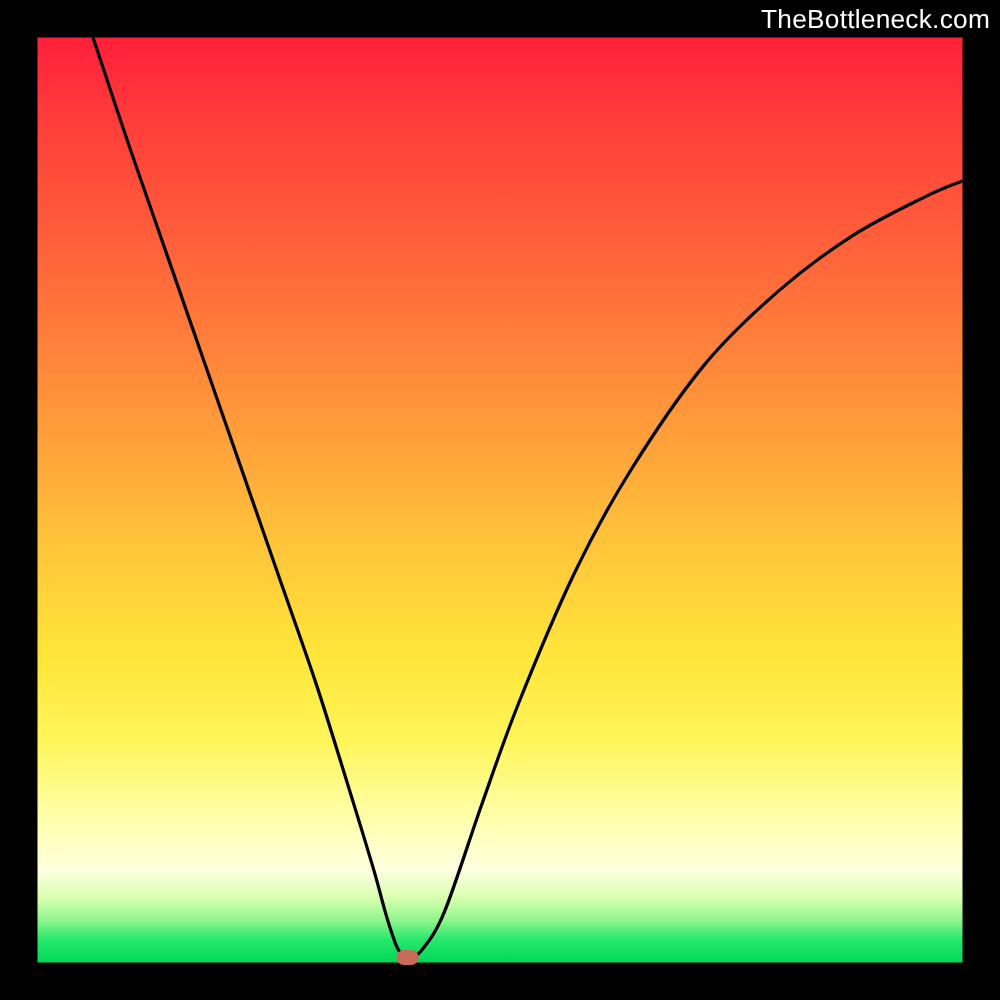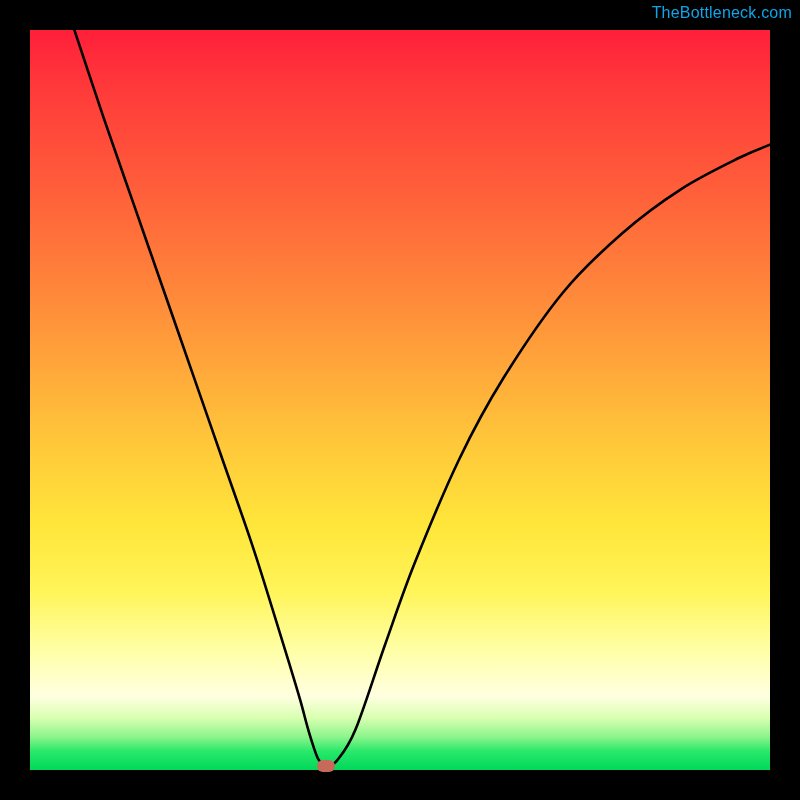--- a/index.html
+++ b/index.html
@@ -54,22 +54,22 @@
     width: 18px;
     height: 12px;
     border-radius: 6px / 6px;
     background: #c76a5a;
     transform: translate(-50%, -50%);
   }
   .attribution {
     position: absolute;
     top: 4px;
     right: 8px;
-    color: #0ea5e9;
-    font-size: 16px;
+    color: #ffffff;
+    font-size: 21px;
     letter-spacing: 0.2px;
     user-select: none;
   }
 </style>
 </head>
 <body>
 
 <div class="frame">
 
   <div class="plot-area">

